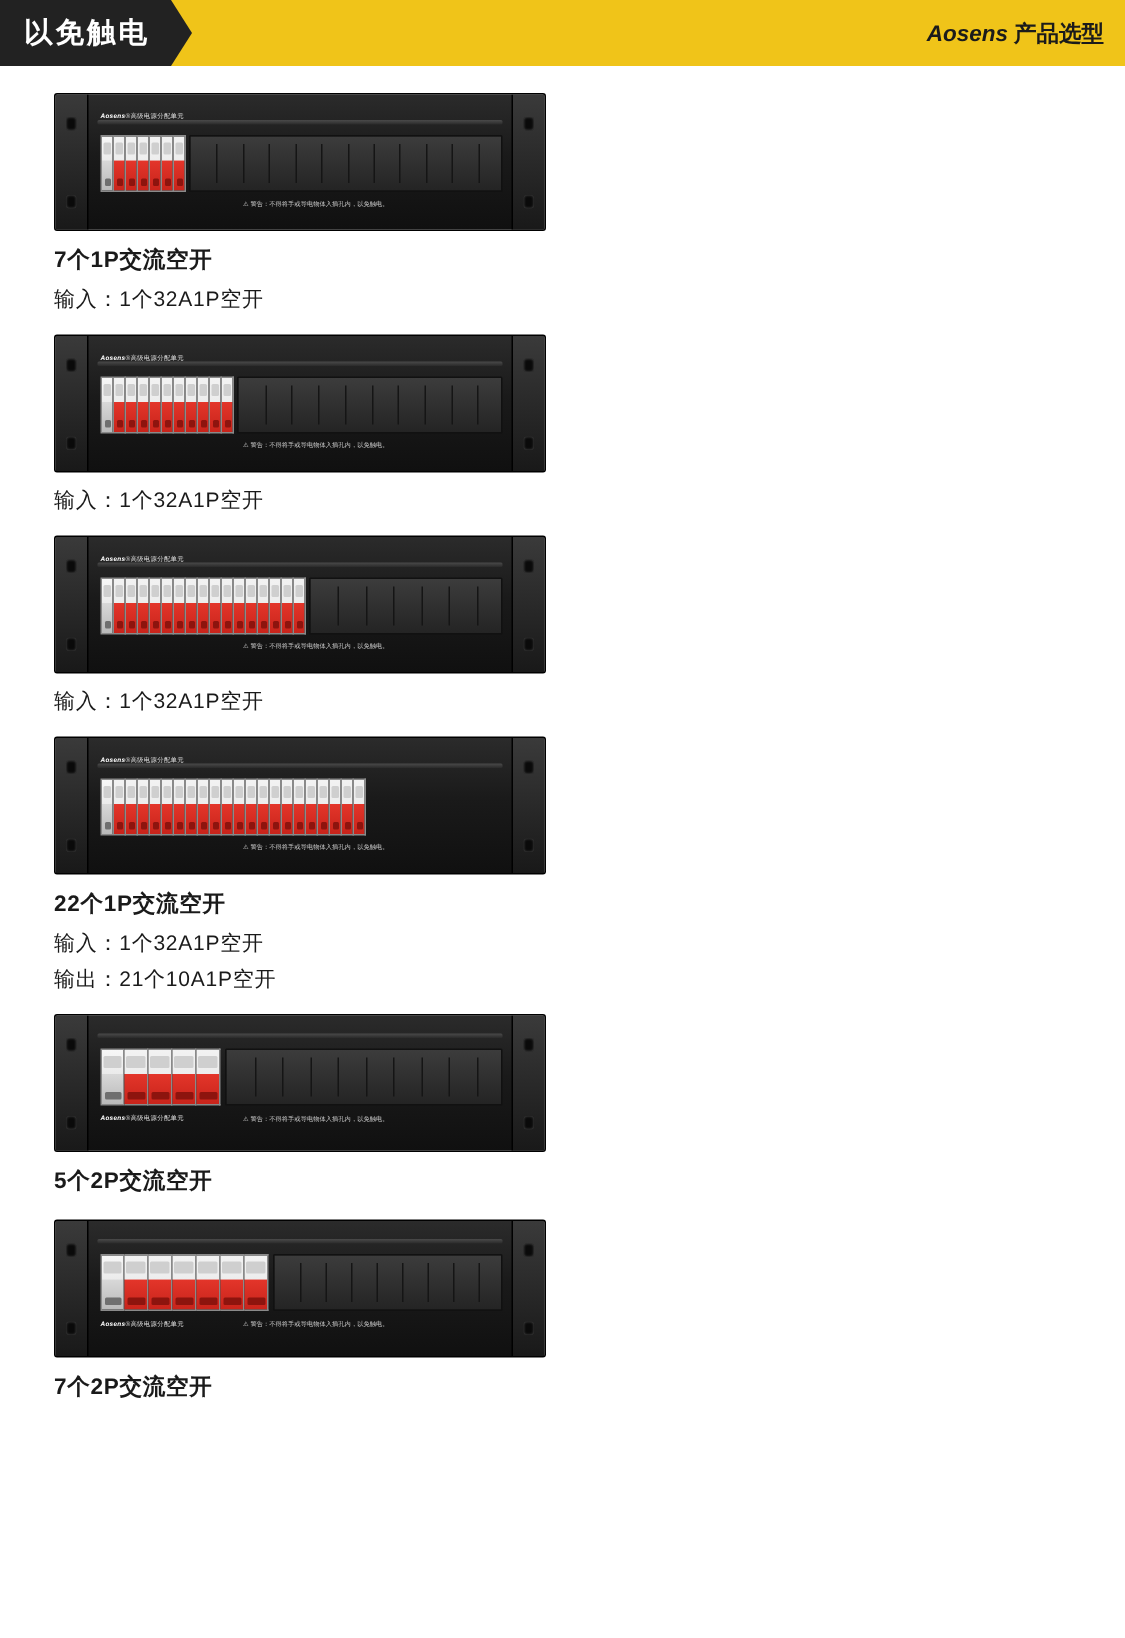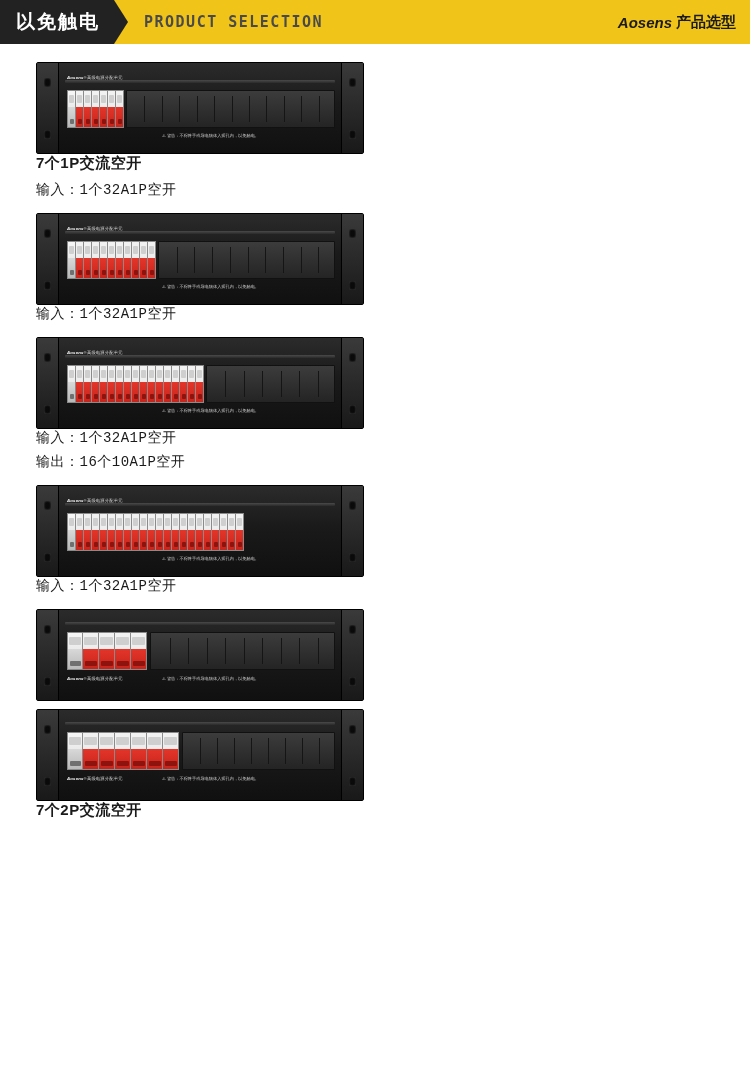--- a/index.html
+++ b/index.html
@@ -193,41 +193,40 @@
 
   .rail {
     position: absolute;
     height: 3px;
     background: linear-gradient(180deg,#4a4a4a,#2a2a2a);
     border-radius: 1px;
   }
 
   
   .spec {
+    padding-top: 10px;
     color: #1a1a1a;
   }
   .spec .title {
     font-size: 15px;
     font-weight: bold;
     margin-bottom: 8px;
     letter-spacing: 0.5px;
   }
   .spec .line {
     font-size: 14px;
     margin-bottom: 6px;
     letter-spacing: 0.5px;
-    font-family: Liberation Mono, monospace;
   }
 </style>
 </head>
 <body>
 
 <div class="header">
   <div class="header-cn">以免触电</div>
-  <div class="header-en">PRODUCT SELECTION</div>
   <div class="header-brand">
     <span class="brand-en">Aosens</span>
     <span>产品选型</span>
   </div>
 </div>
 
 <div class="grid" id="product-grid">
     <div class="cell">
       <div class="device">
         <div class="ear left">
@@ -347,21 +346,20 @@
           <div class="slot" style="left: 55.2857px;"></div>
           <div class="slot" style="left: 73.7143px;"></div>
           <div class="slot" style="left: 92.1429px;"></div>
           <div class="slot" style="left: 110.571px;"></div>
         </div>
         <div class="logo-strip" style="top: 12px;"><span class="bm">Aosens</span><span>®高级电源分配单元</span></div>
         <div class="warn-strip" style="top: 70px;">⚠ 警告：不得将手或导电物体入插孔内，以免触电。</div>
       </div>
       <div class="spec">
         <div class="line">输入：1个32A1P空开</div>
-        <div class="line">输出：16个10A1P空开</div>
       </div>
     </div>
     <div class="cell">
       <div class="device">
         <div class="ear left">
           <div class="hole h1"></div>
           <div class="hole h2"></div>
         </div>
         <div class="ear right">
           <div class="hole h1"></div>
@@ -389,21 +387,23 @@
           <div class="bk"></div>
           <div class="bk"></div>
           <div class="bk"></div>
           <div class="bk"></div>
           <div class="bk"></div>
         </div>
         <div class="logo-strip" style="top: 12px;"><span class="bm">Aosens</span><span>®高级电源分配单元</span></div>
         <div class="warn-strip" style="top: 70px;">⚠ 警告：不得将手或导电物体入插孔内，以免触电。</div>
       </div>
       <div class="spec">
+        <div class="title">22个1P交流空开</div>
         <div class="line">输入：1个32A1P空开</div>
+        <div class="line">输出：21个10A1P空开</div>
       </div>
     </div>
     <div class="cell">
       <div class="device">
         <div class="ear left">
           <div class="hole h1"></div>
           <div class="hole h2"></div>
         </div>
         <div class="ear right">
           <div class="hole h1"></div>
@@ -425,20 +425,21 @@
           <div class="slot" style="left: 92.5px;"></div>
           <div class="slot" style="left: 111px;"></div>
           <div class="slot" style="left: 129.5px;"></div>
           <div class="slot" style="left: 148px;"></div>
           <div class="slot" style="left: 166.5px;"></div>
         </div>
         <div class="logo-strip" style="top: 66px;"><span class="bm">Aosens</span><span>®高级电源分配单元</span></div>
         <div class="warn-strip" style="top: 66px;">⚠ 警告：不得将手或导电物体入插孔内，以免触电。</div>
       </div>
       <div class="spec">
+        <div class="title">5个2P交流空开</div>
       </div>
     </div>
     <div class="cell">
       <div class="device">
         <div class="ear left">
           <div class="hole h1"></div>
           <div class="hole h2"></div>
         </div>
         <div class="ear right">
           <div class="hole h1"></div>

